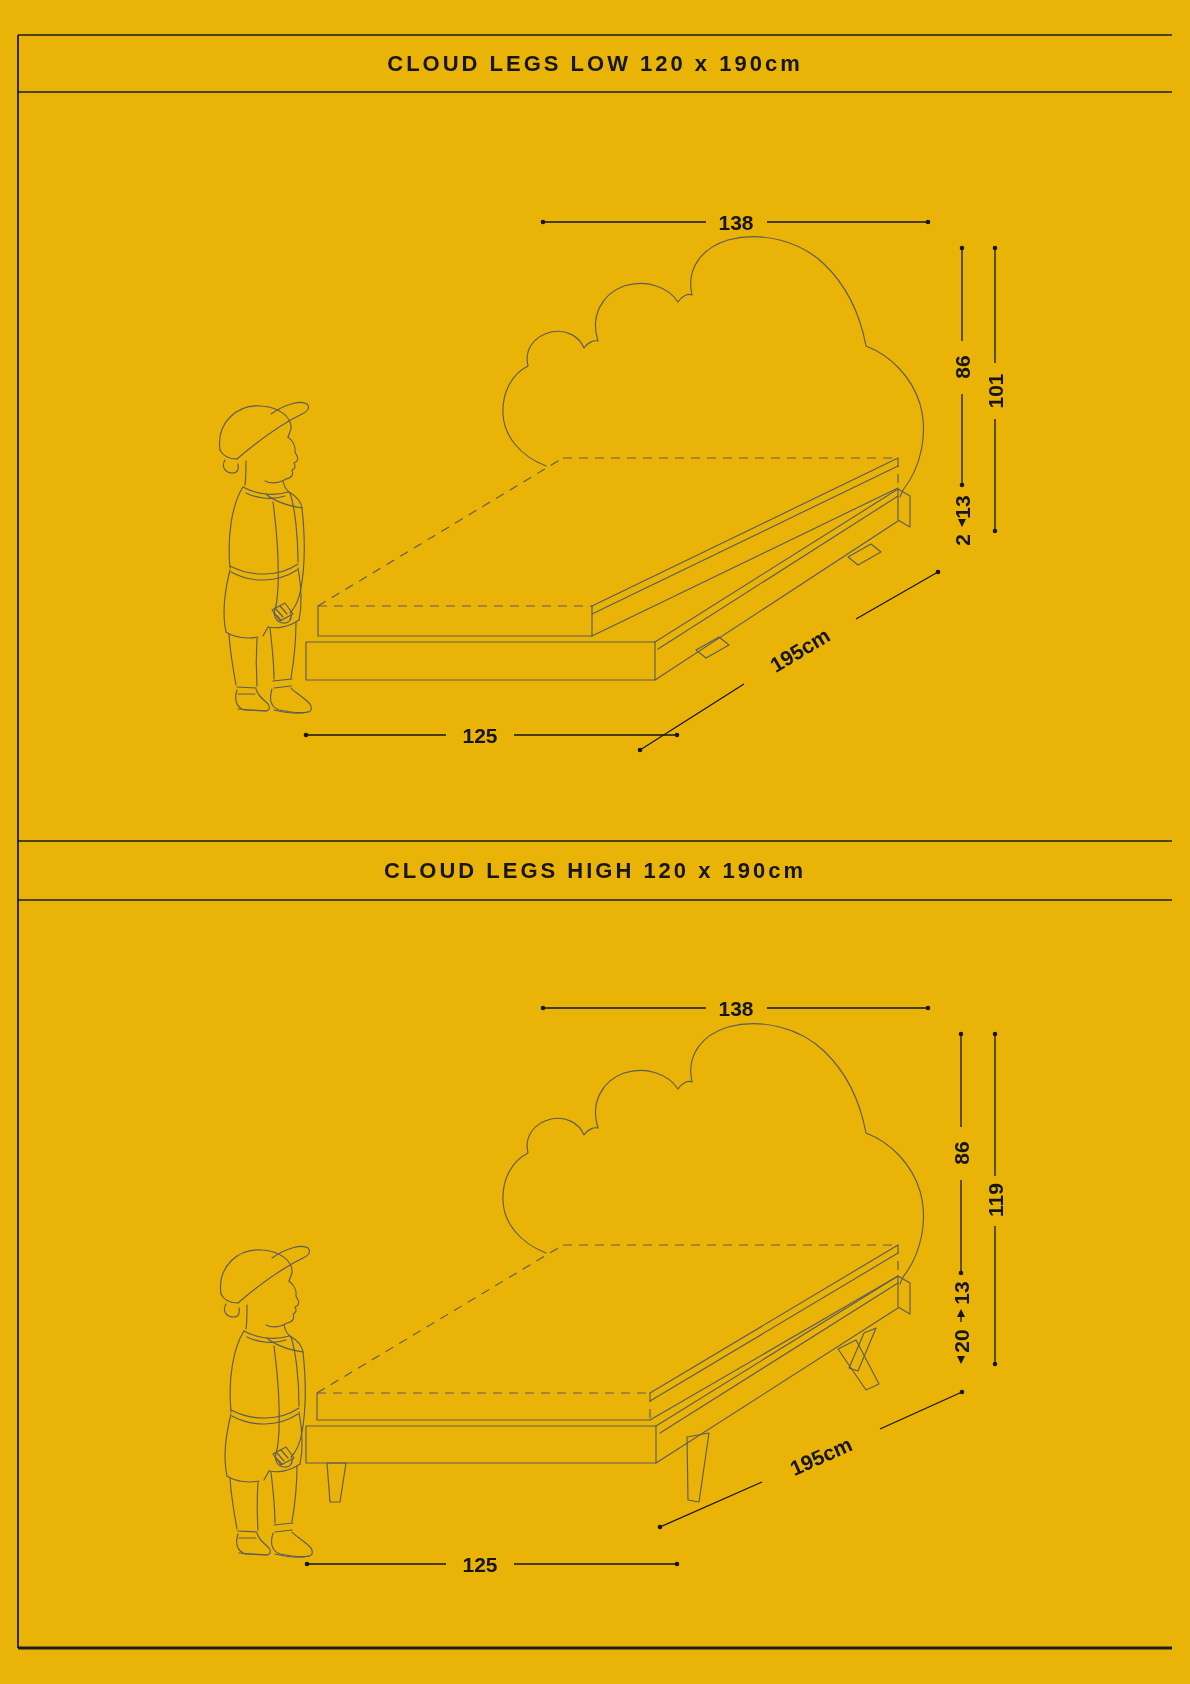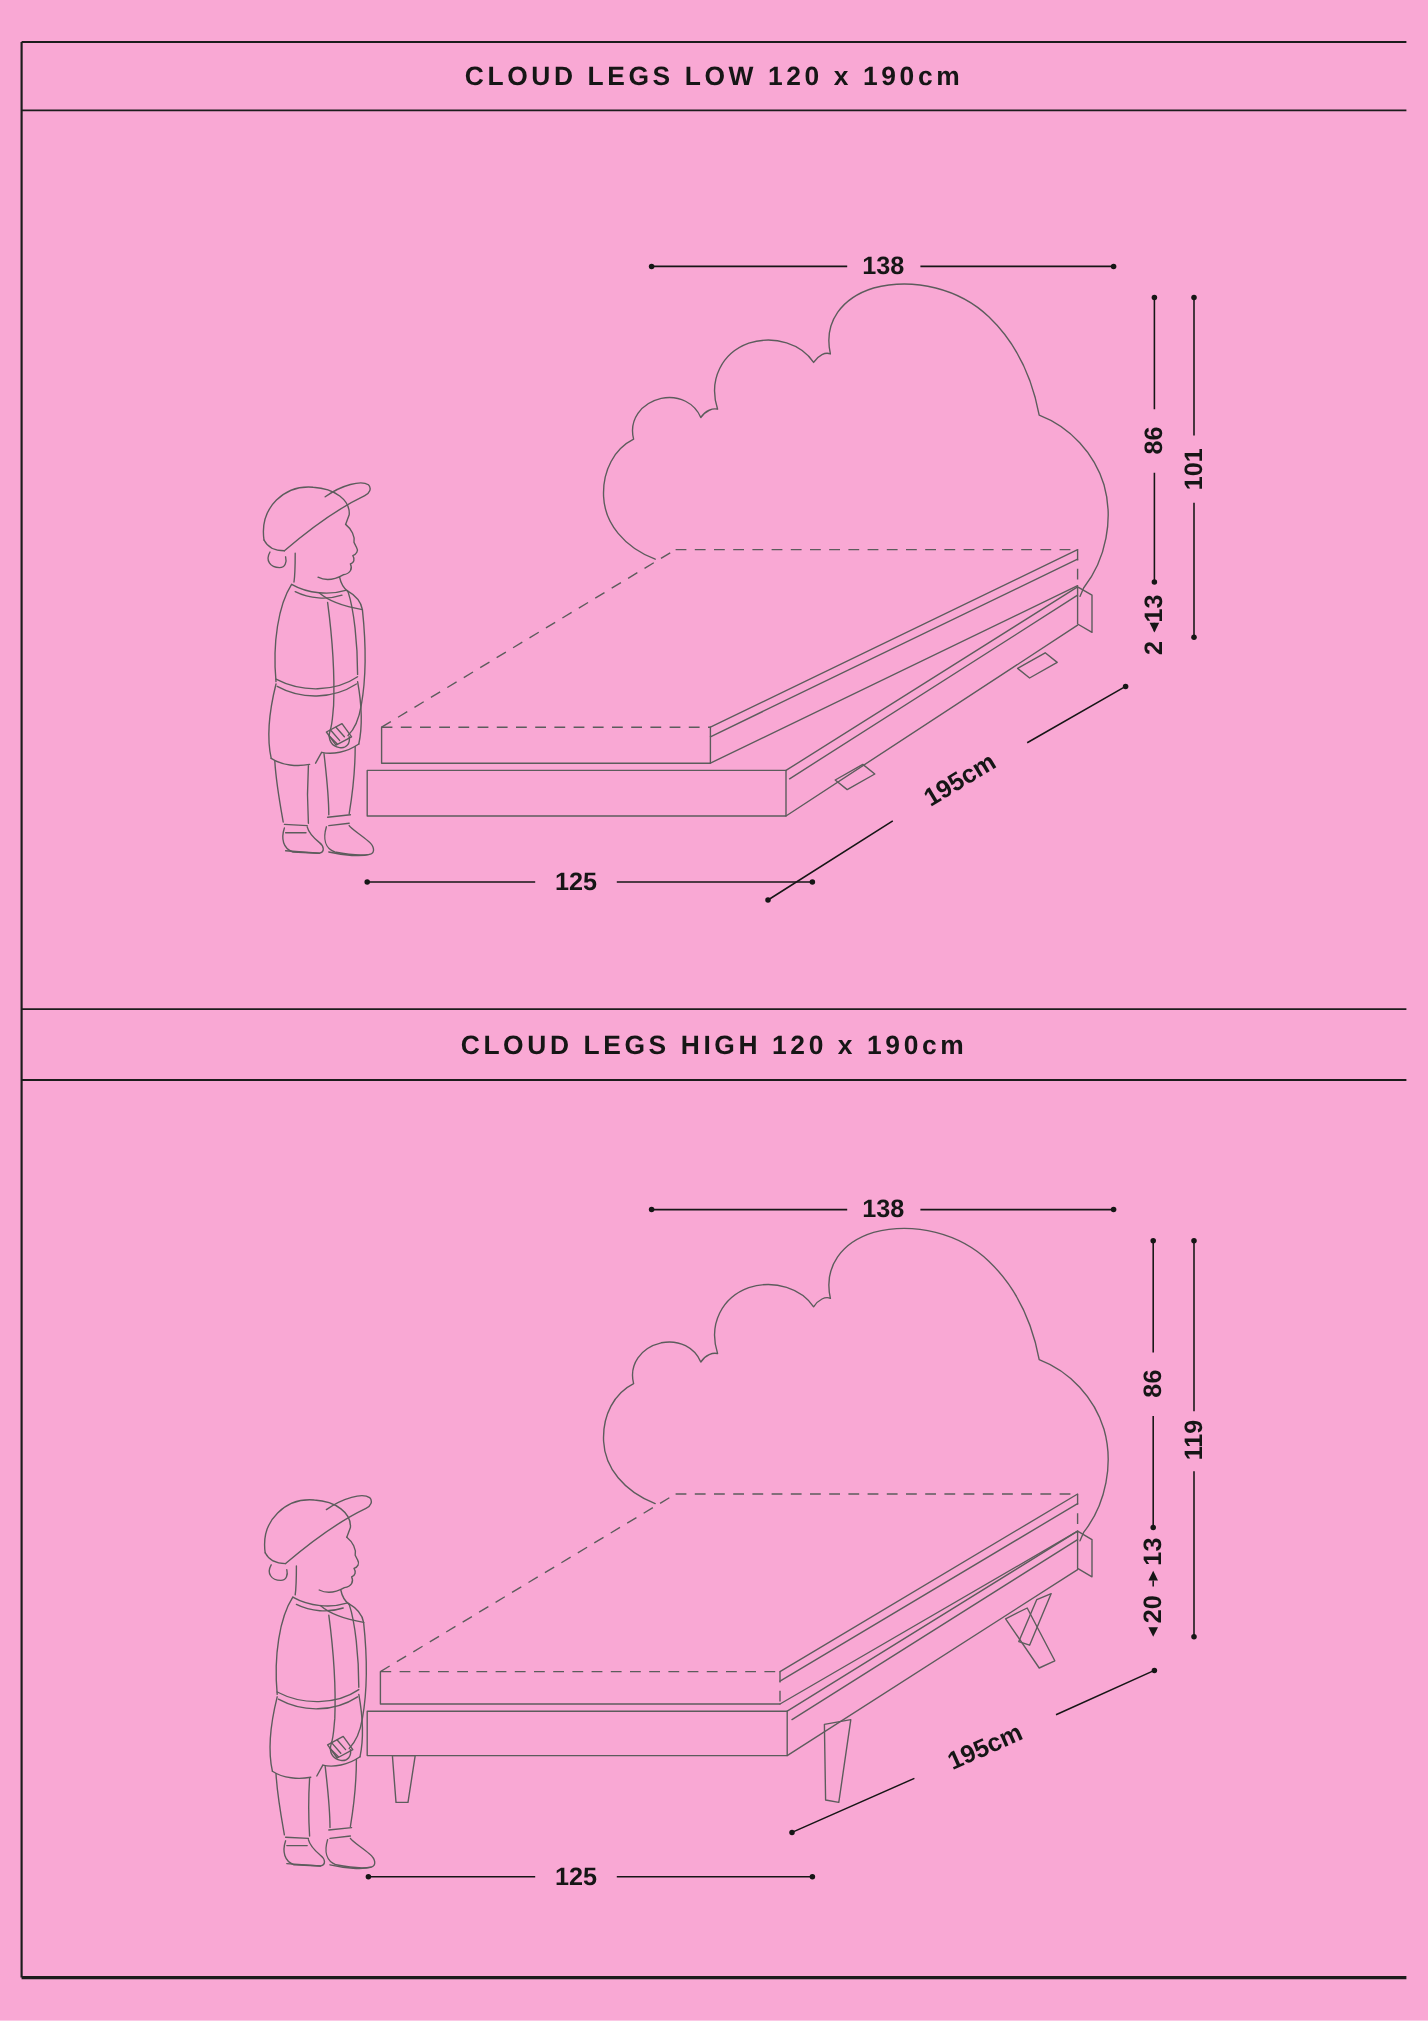--- a/index.html
+++ b/index.html
@@ -1,16 +1,16 @@
 <!DOCTYPE html>
 <html><head>
 <meta charset="utf-8">
 <style>
   html,body{margin:0;padding:0;background:#ffffff;}
-  .page{position:relative;width:1190px;height:1684px;background:#f9a8d4;overflow:hidden;
+  .page{position:relative;width:1190px;height:1684px;background:#eab308;overflow:hidden;
         font-family:"Liberation Sans",sans-serif;}
   svg{position:absolute;left:0;top:0;}
   svg text{font-family:"Liberation Sans",sans-serif;font-weight:bold;fill:#161616;}
   .title-text{font-size:22px;letter-spacing:3px;}
   .dim-text{font-size:21px;}
   .art{stroke:#5c5c5c;stroke-width:1.15;fill:none;stroke-linecap:round;stroke-linejoin:round;}
   .artd{stroke:#5c5c5c;stroke-width:1.15;fill:none;stroke-dasharray:9 7;stroke-linecap:butt;}
   .dim{stroke:#161616;stroke-width:1.3;fill:none;}
   .dot{fill:#161616;stroke:none;}
   .tri{fill:#161616;stroke:none;}

